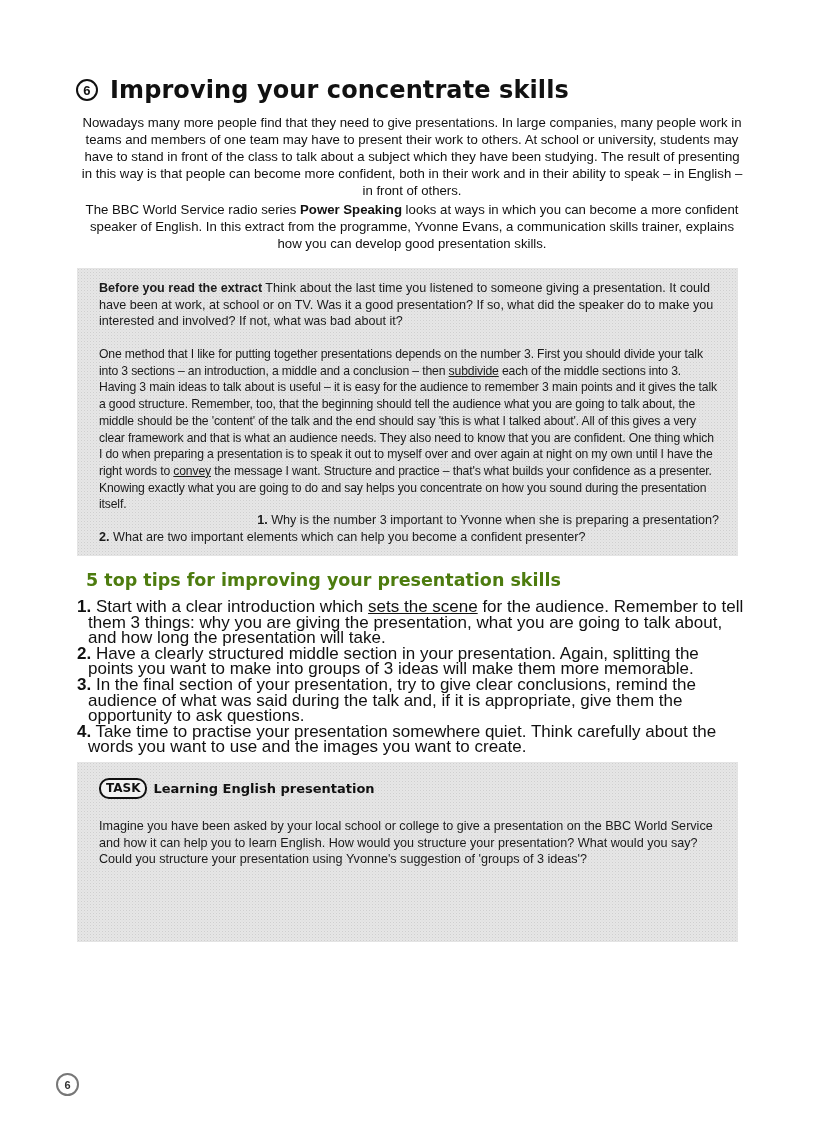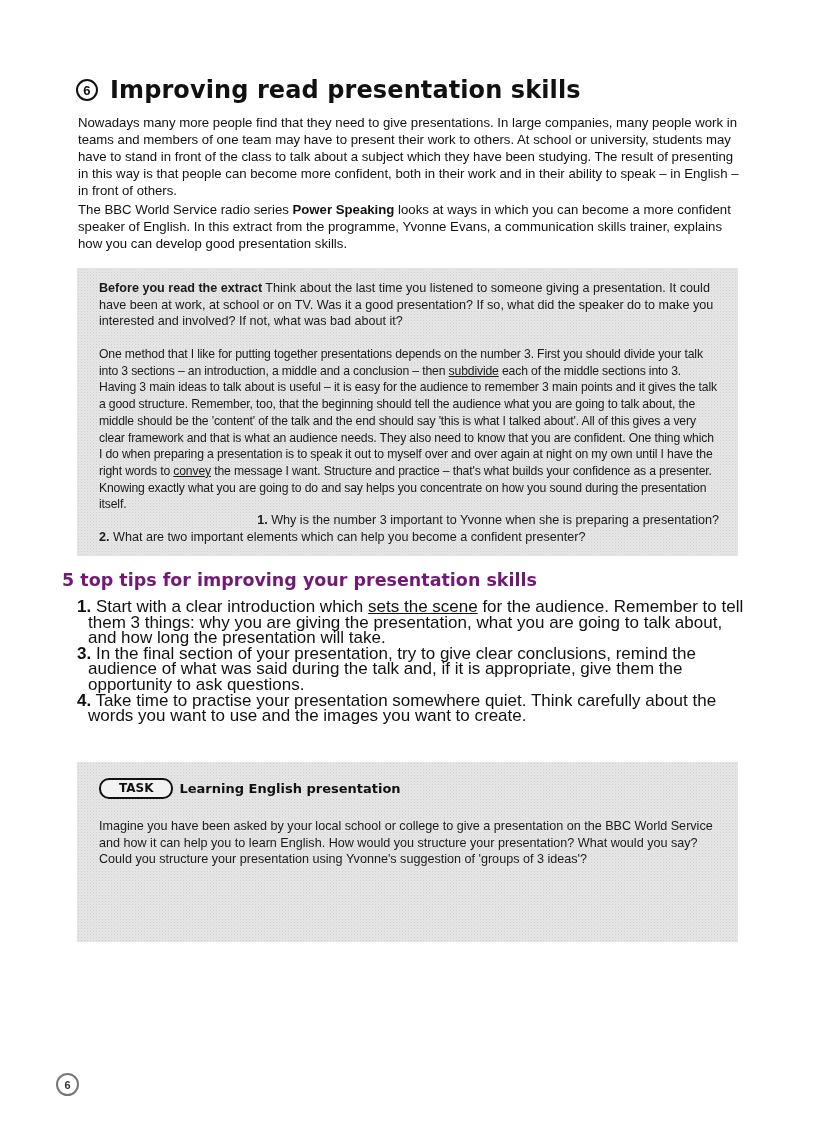--- a/index.html
+++ b/index.html
@@ -14,85 +14,86 @@
       font-size: 24px; letter-spacing: 0.1px; color: #111;
     }
     .num-circle {
       width: 22px; height: 22px; border: 2px solid #111; border-radius: 50%;
       display: inline-flex; align-items: center; justify-content: center;
       font-size: 13px; font-weight: bold; margin-right: 12px; box-sizing: border-box;
       font-family: "Liberation Sans", sans-serif;
     }
     .para {
       position: absolute; left: 78px; width: 668px;
-      font-size: 13.2px; line-height: 17px; margin: 0;
+      font-size: 13.2px; line-height: 17px; margin: 0; text-align: center;
     }
     .para b { font-weight: bold; }
     .shade {
       position: absolute; left: 77px; width: 661px;
       background-color: #e6e6e6;
       background-image:
         radial-gradient(#cfcfcf 0.6px, transparent 0.7px),
         radial-gradient(#d8d8d8 0.6px, transparent 0.7px);
       background-size: 3px 3px, 3px 3px;
       background-position: 0 0, 1.5px 1.5px;
     }
     .shade p {
       margin: 0; position: absolute; left: 22px; width: 620px;
       font-size: 12.6px; line-height: 16.7px; color: #1a1a1a;
     }
     .u { text-decoration: underline; }
     .h2 {
-      position: absolute; left: 62px; top: 570px;
+      position: absolute; left: 86px; top: 570px;
       font-family: "DejaVu Sans", sans-serif; font-weight: bold;
-      font-size: 17.5px; color: #701a75;
+      font-size: 17.5px; color: #4d7c0f;
     }
     .tips { position: absolute; left: 77px; top: 599px; width: 670px; margin: 0; padding: 0; list-style: none; }
     .tips li {
       font-size: 17px; line-height: 15.6px; padding-left: 11px; text-indent: -11px; margin: 0;
     }
     .tips li .n { font-weight: bold; }
     .task-head {
       position: absolute; left: 22px; top: 16px; display: flex; align-items: center;
       font-family: "DejaVu Sans", sans-serif; font-weight: bold; font-size: 13px;
     }
     .task-badge {
-      border: 2px solid #111; border-radius: 10px; padding: 0 18px; margin-right: 6px;
+      border: 2px solid #111; border-radius: 10px; padding: 0 5px; margin-right: 6px;
       font-size: 12px; height: 17px; line-height: 17px; background: #f2f2f2;
     }
     .page-num {
       position: absolute; left: 56px; top: 1073px; width: 23px; height: 23px;
       border: 2.5px solid #777; border-radius: 50%; box-sizing: border-box;
       display: flex; align-items: center; justify-content: center;
       font-size: 11px; font-weight: bold; color: #333;
     }
   </style>
 </head>
 <body>
 
 <div class="title">
   <span class="num-circle">6</span>
-  <span>Improving read presentation skills</span>
+  <span>Improving your concentrate skills</span>
 </div>
 
 <p class="para" style="top:114px;">Nowadays many more people find that they need to give presentations. In large companies, many people work in teams and members of one team may have to present their work to others. At school or university, students may have to stand in front of the class to talk about a subject which they have been studying. The result of presenting in this way is that people can become more confident, both in their work and in their ability to speak – in English – in front of others.</p>
 
 <p class="para" style="top:201px;"><span>The BBC World Service radio series </span><b>Power Speaking</b><span> looks at ways in which you can become a more confident speaker of English. In this extract from the programme, Yvonne Evans, a communication skills trainer, explains how you can develop good presentation skills.</span></p>
 
 <div class="shade" style="top:268px; height:288px;">
   <p style="top:12px;"><b>Before you read the extract</b><span> Think about the last time you listened to someone giving a presentation. It could have been at work, at school or on TV. Was it a good presentation? If so, what did the speaker do to make you interested and involved? If not, what was bad about it?</span></p>
   <p style="top:78px; font-size:12.2px; letter-spacing:-0.15px;"><span>One method that I like for putting together presentations depends on the number 3. First you should divide your talk into 3 sections – an introduction, a middle and a conclusion – then </span><span class="u">subdivide</span><span> each of the middle sections into 3. Having 3 main ideas to talk about is useful – it is easy for the audience to remember 3 main points and it gives the talk a good structure. Remember, too, that the beginning should tell the audience what you are going to talk about, the middle should be the 'content' of the talk and the end should say 'this is what I talked about'. All of this gives a very clear framework and that is what an audience needs. They also need to know that you are confident. One thing which I do when preparing a presentation is to speak it out to myself over and over again at night on my own until I have the right words to </span><span class="u">convey</span><span> the message I want. Structure and practice – that's what builds your confidence as a presenter. Knowing exactly what you are going to do and say helps you concentrate on how you sound during the presentation itself.</span></p>
   <p style="top:244px;text-align:right;"><b>1.</b><span> Why is the number 3 important to Yvonne when she is preparing a presentation?</span></p>
   <p style="top:261px;"><b>2.</b><span> What are two important elements which can help you become a confident presenter?</span></p>
 </div>
 
 <div class="h2">5 top tips for improving your presentation skills</div>
 
 <ul class="tips">
   <li><span class="n">1.</span><span> Start with a clear introduction which </span><span class="u">sets the scene</span><span> for the audience. Remember to tell them 3 things: why you are giving the presentation, what you are going to talk about, and how long the presentation will take.</span></li>
+  <li><span class="n">2.</span><span> Have a clearly structured middle section in your presentation. Again, splitting the points you want to make into groups of 3 ideas will make them more memorable.</span></li>
   <li><span class="n">3.</span><span> In the final section of your presentation, try to give clear conclusions, remind the audience of what was said during the talk and, if it is appropriate, give them the opportunity to ask questions.</span></li>
   <li><span class="n">4.</span><span> Take time to practise your presentation somewhere quiet. Think carefully about the words you want to use and the images you want to create.</span></li>
 </ul>
 
 <div class="shade" style="top:762px; height:180px;">
   <div class="task-head">
     <span class="task-badge">TASK</span>
     <span>Learning English presentation</span>
   </div>
   <p style="top:56px;">Imagine you have been asked by your local school or college to give a presentation on the BBC World Service and how it can help you to learn English. How would you structure your presentation? What would you say? Could you structure your presentation using Yvonne's suggestion of 'groups of 3 ideas'?</p>

